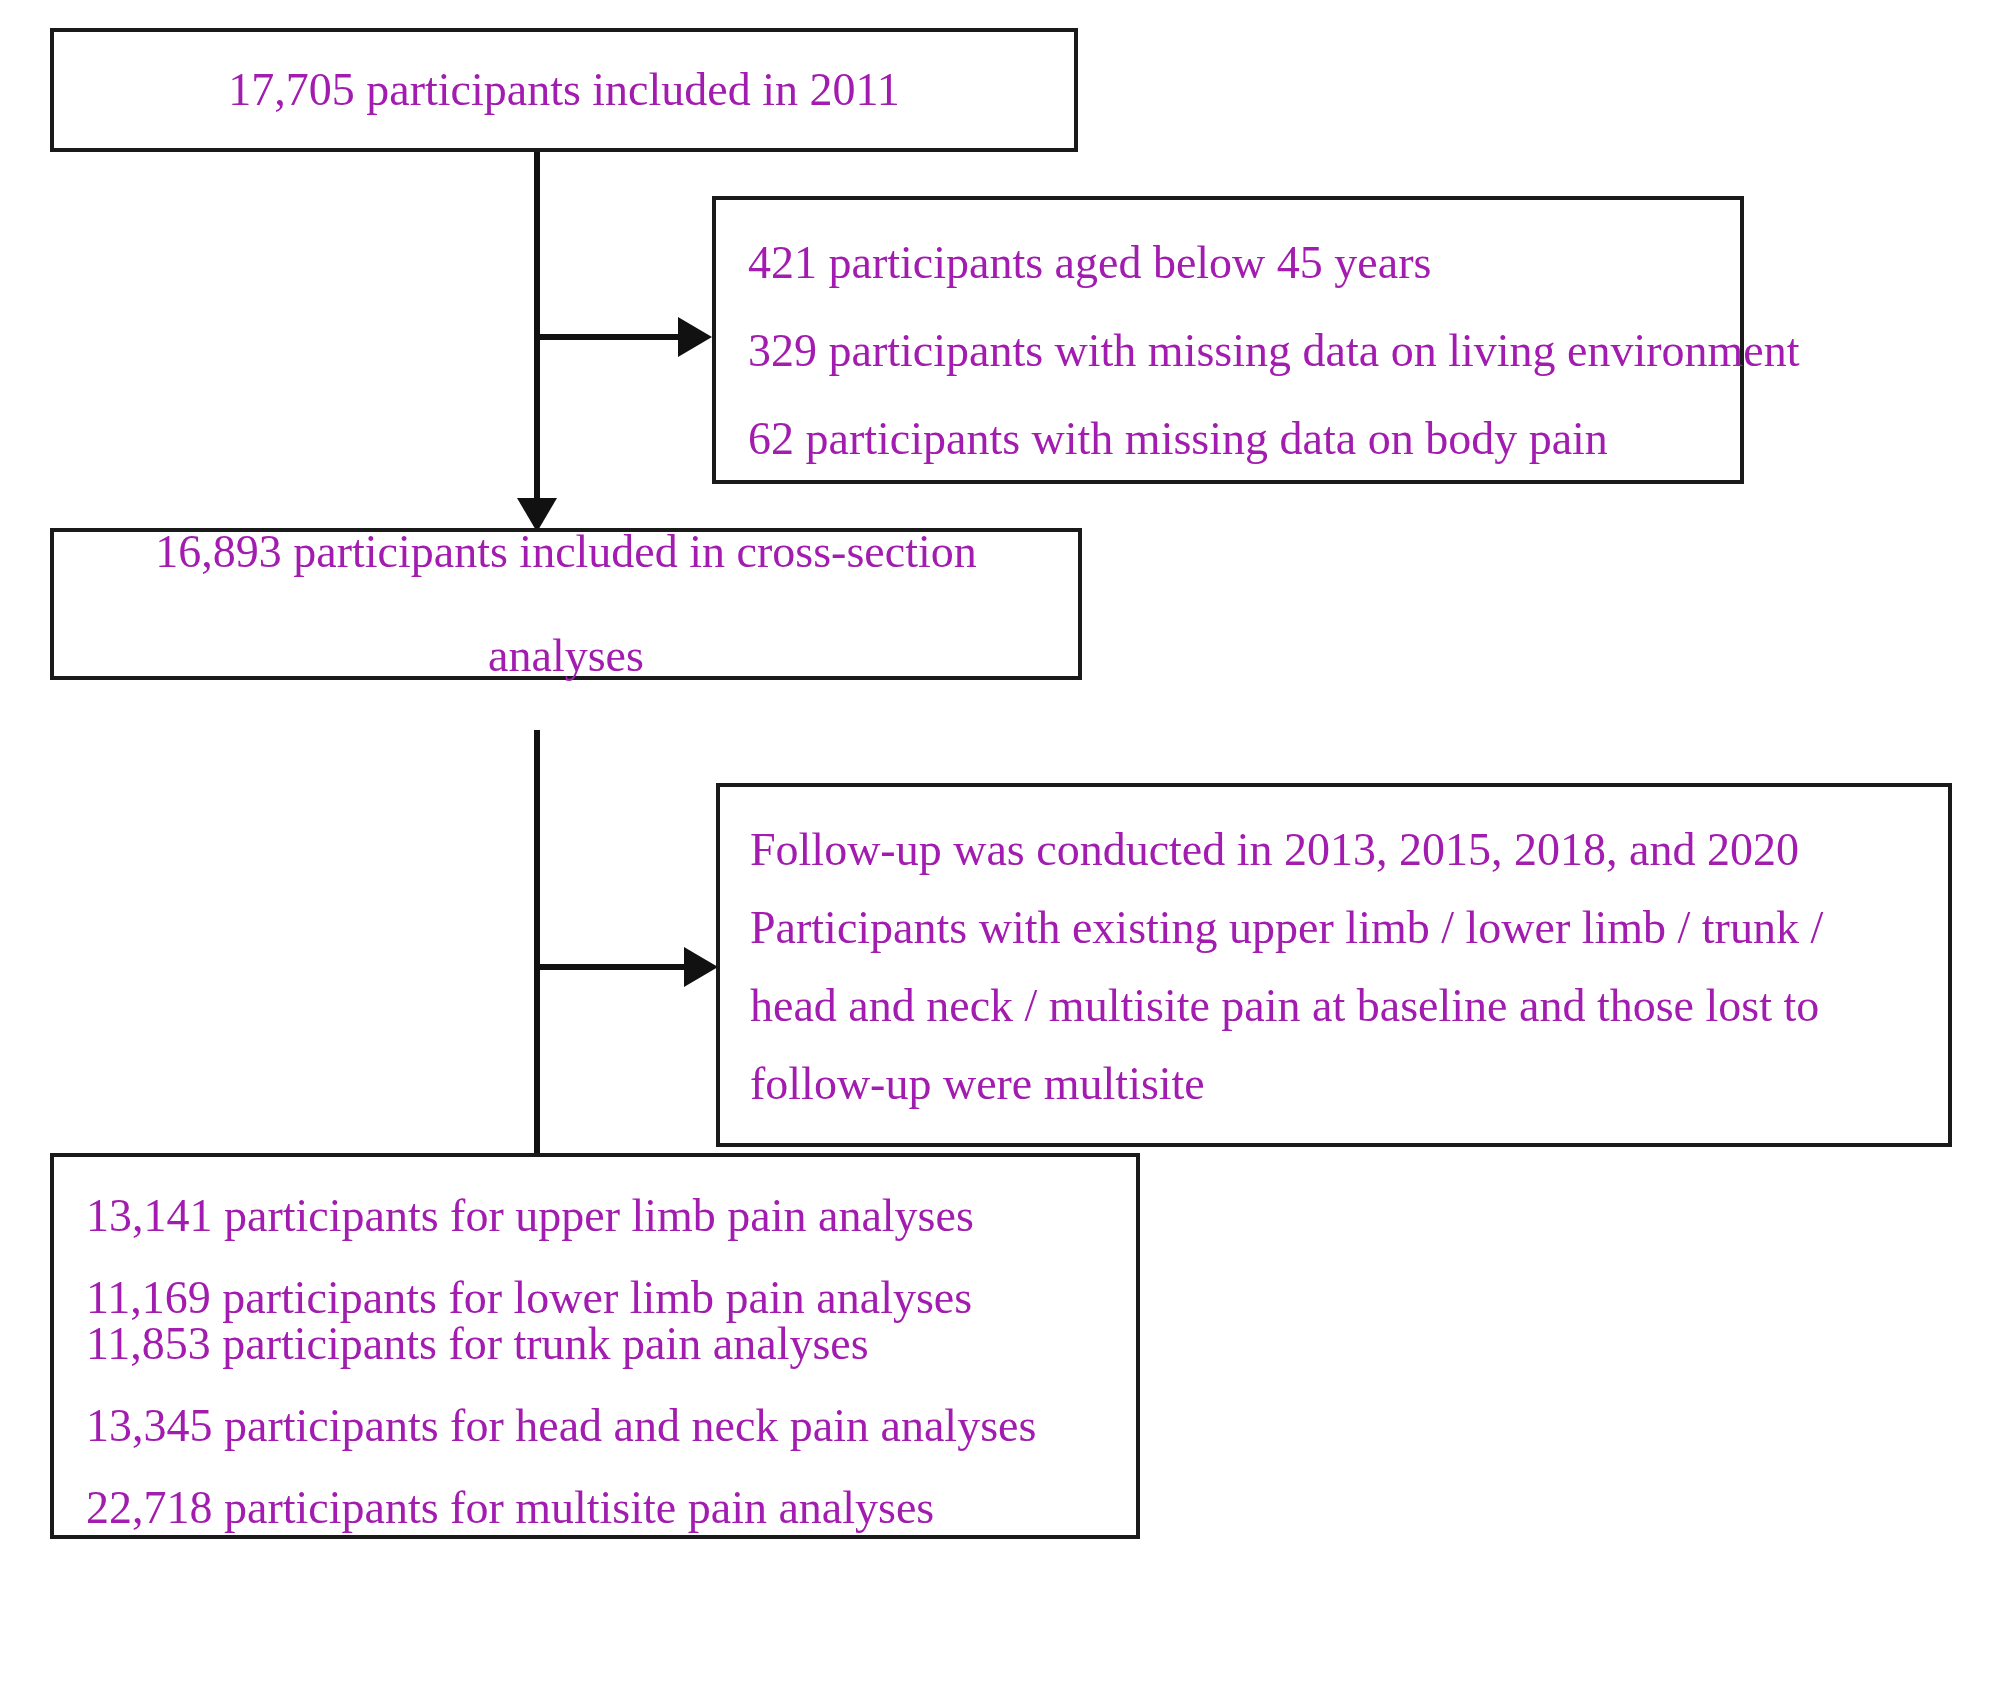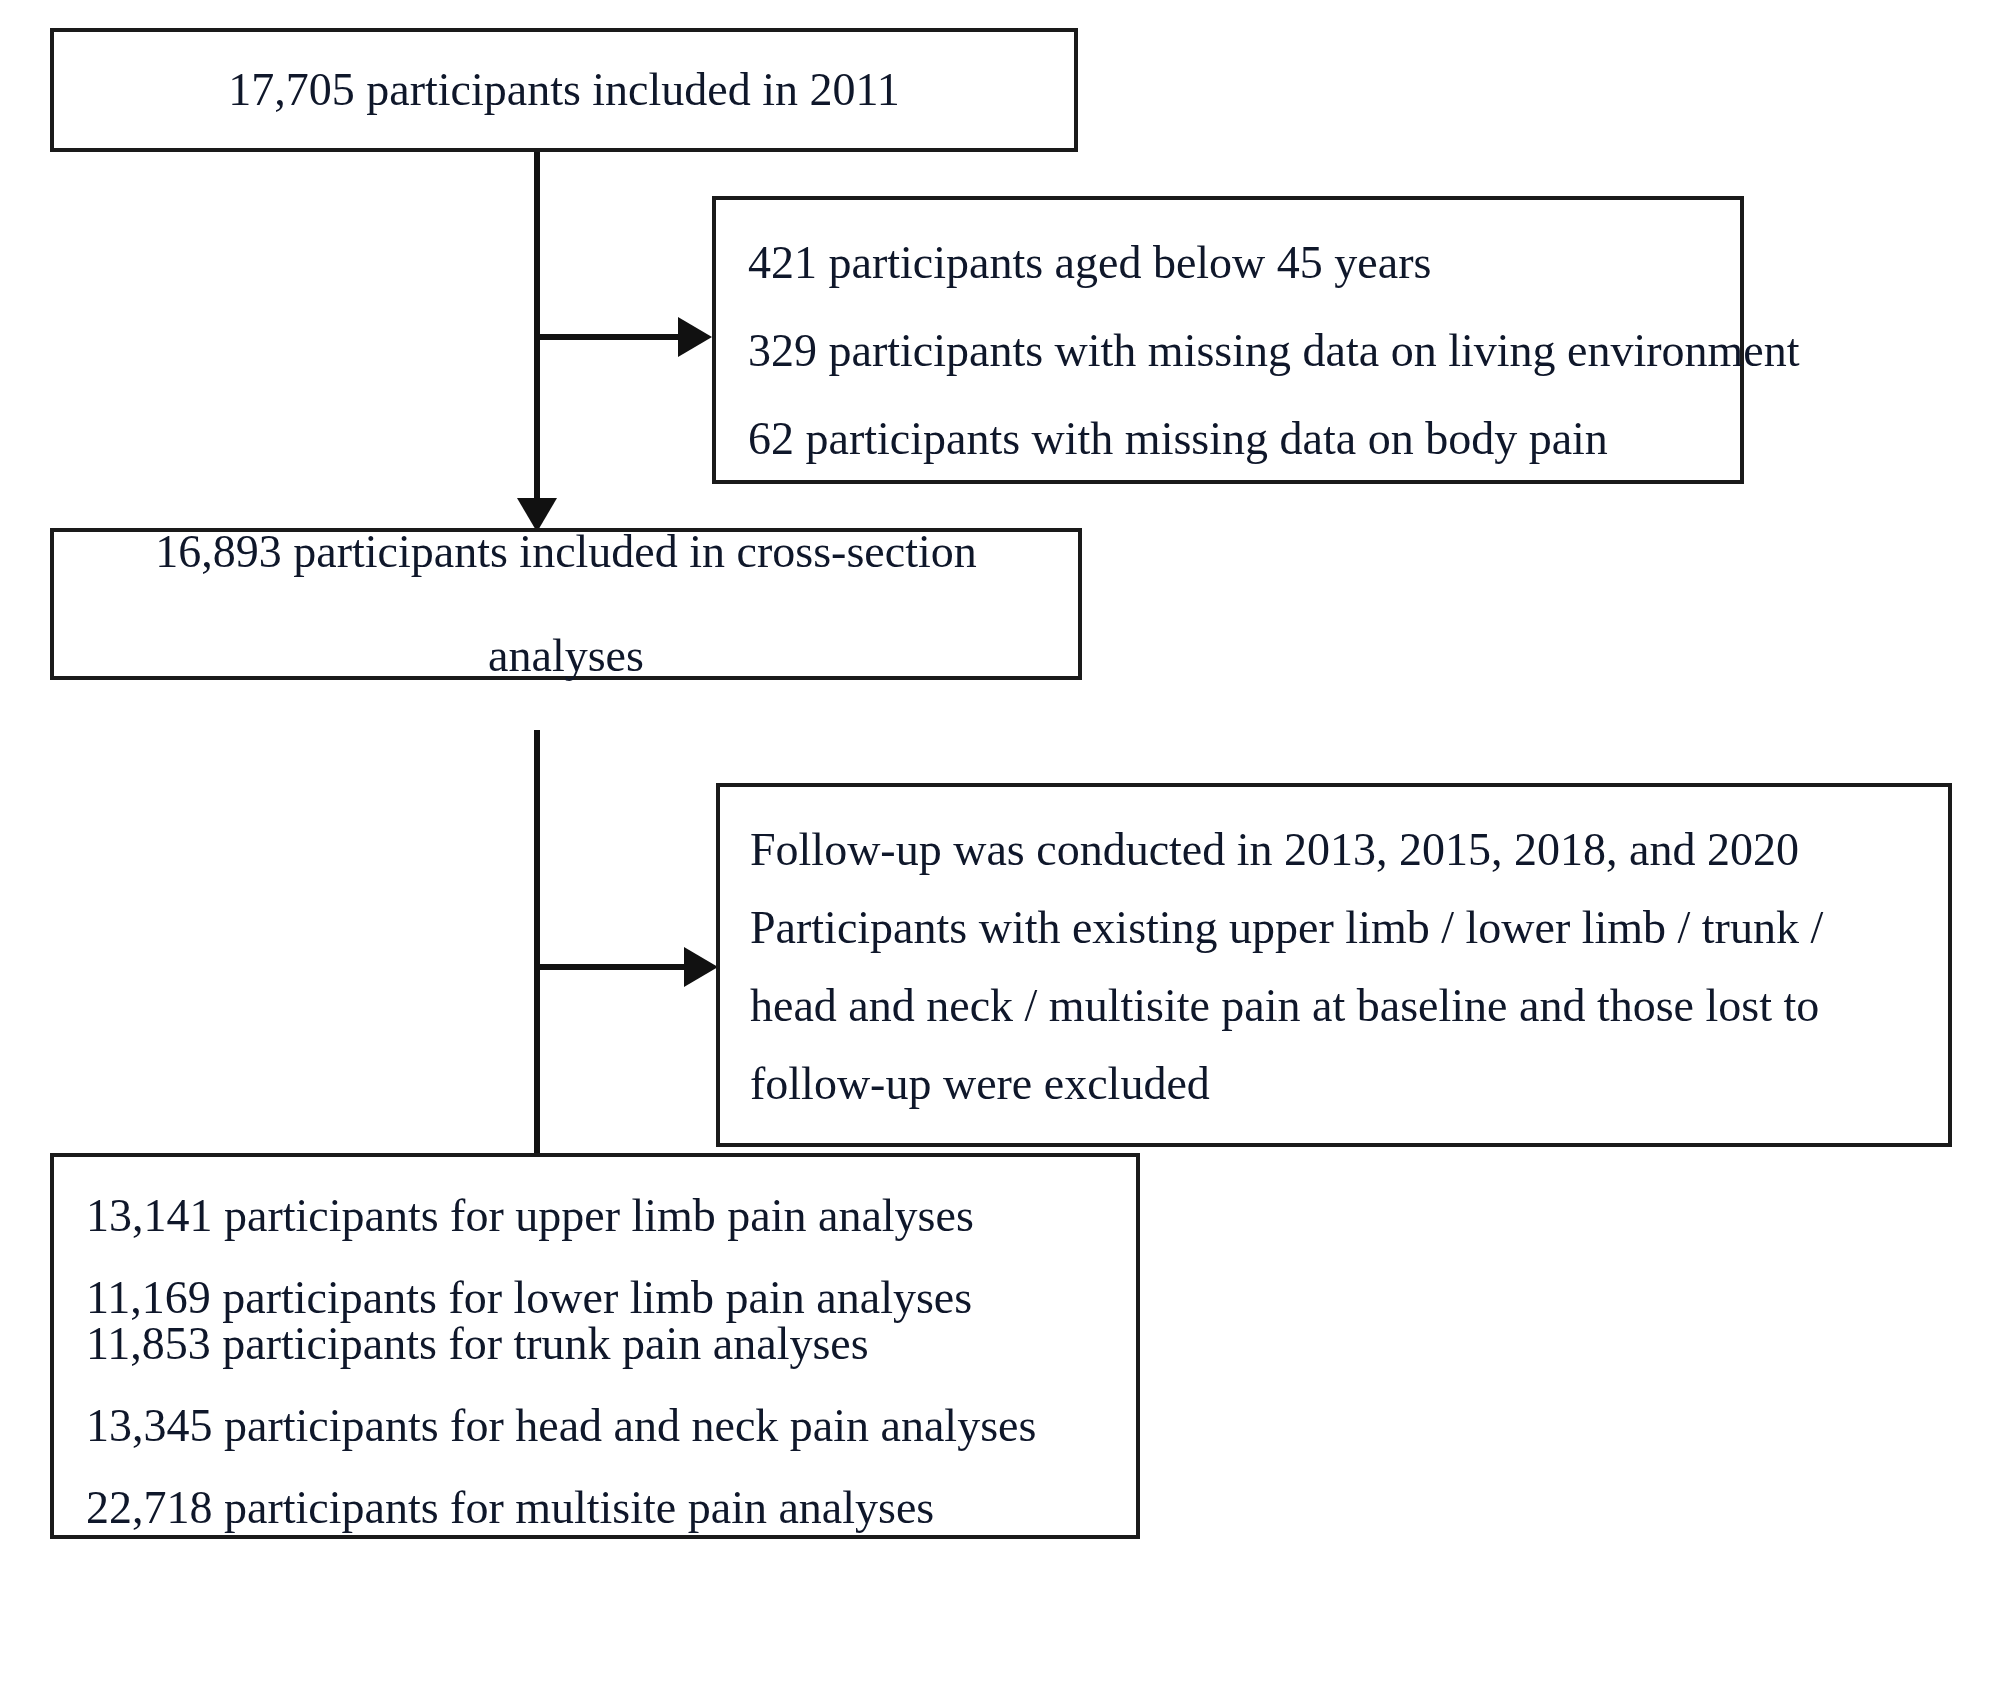--- a/index.html
+++ b/index.html
@@ -6,21 +6,21 @@
     margin: 0;
     padding: 0;
     background: #ffffff;
   }
   #canvas {
     position: relative;
     width: 2008px;
     height: 1699px;
     background: #ffffff;
     font-family: "Liberation Serif", "DejaVu Serif", serif;
-    color: #0f172a;
+    color: #a21caf;
     overflow: hidden;
   }
   .box {
     position: absolute;
     box-sizing: border-box;
     border: 4px solid #1a1a1a;
     background: #ffffff;
   }
   .box-text {
     position: absolute;
@@ -103,21 +103,21 @@
   <div class="arrow-down" style="left:517px; top:1180px;"></div>
 
   <div class="hline" style="left:534px; top:964px; width:154px;"></div>
   <div class="arrow-right" style="left:684px; top:947px;"></div>
 
   <div class="box" style="left:716px; top:783px; width:1236px; height:364px;">
     <div class="box-text" style="left:30px; top:14px; right:10px;">
       <div class="list-line" style="margin-top:26px;">Follow-up was conducted in 2013, 2015, 2018, and 2020</div>
       <div class="list-line" style="margin-top:32px;">Participants with existing upper limb / lower limb / trunk /</div>
       <div class="list-line" style="margin-top:32px;">head and neck / multisite pain at baseline and those lost to</div>
-      <div class="list-line" style="margin-top:32px;">follow-up were excluded</div>
+      <div class="list-line" style="margin-top:32px;">follow-up were multisite</div>
     </div>
   </div>
 
   <div class="box" style="left:50px; top:1153px; width:1090px; height:386px;">
     <div class="box-text" style="left:32px; top:14px; right:8px;">
       <div class="list-line" style="margin-top:22px;">13,141 participants for upper limb pain analyses</div>
       <div class="list-line" style="margin-top:36px;">11,169 participants for lower limb pain analyses</div>
       <div class="list-line" style="">11,853 participants for trunk pain analyses</div>
       <div class="list-line" style="margin-top:36px;">13,345 participants for head and neck pain analyses</div>
       <div class="list-line" style="margin-top:36px;">22,718 participants for multisite pain analyses</div>

